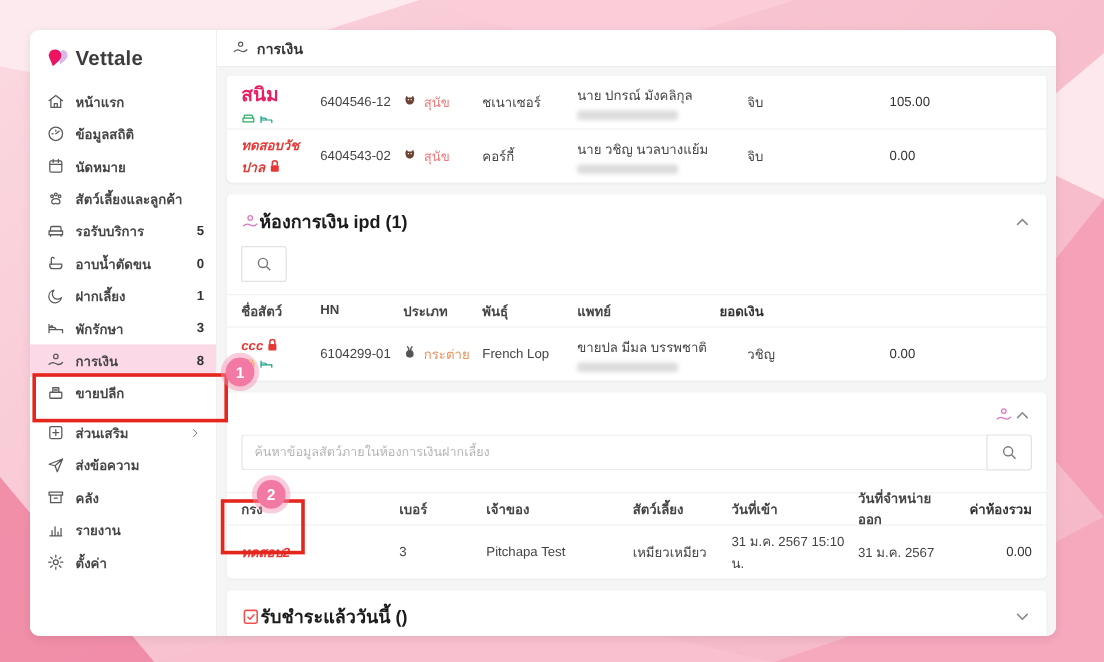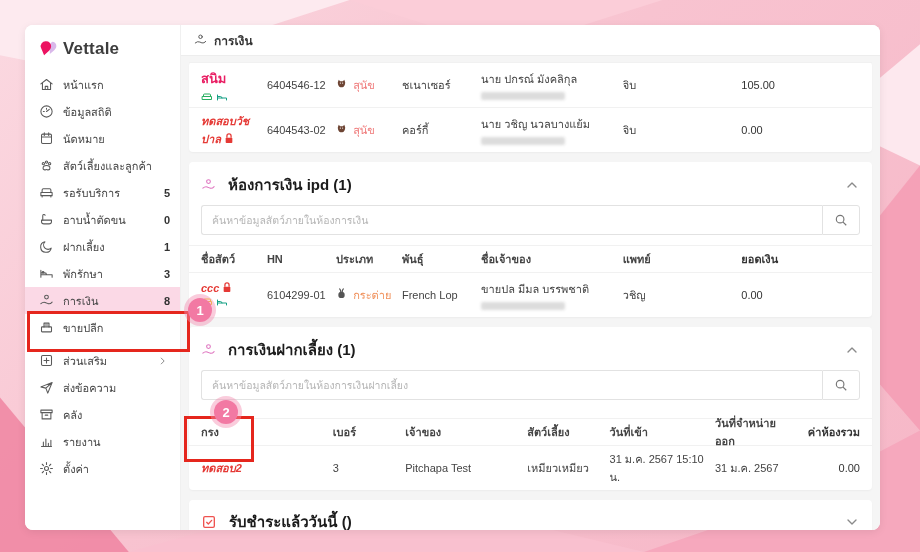--- a/index.html
+++ b/index.html
@@ -19,21 +19,21 @@
     border-radius:8px;display:flex;overflow:hidden;box-shadow:0 2px 8px rgba(0,0,0,.08);}
 
   
   .sidebar{width:155px;flex:0 0 155px;background:#fff;border-right:1px solid #f0f0f0;
     display:flex;flex-direction:column;padding-top:8px;}
   .logo{display:flex;align-items:center;gap:4px;padding:6px 12px 12px 14px;text-align:right;}
   .logo-txt{font-size:17px;font-weight:700;color:#3d3d3d;letter-spacing:.2px;}
   .s-item{display:flex;align-items:center;gap:9px;height:27px;padding:0 10px 0 14px;
     cursor:pointer;position:relative;}
   .s-item.active{background:#fbd9e6;}
-  .s-lb{font-size:11px;color:#454545;flex:1;white-space:nowrap;overflow:hidden;}
+  .s-lb{font-size:11px;color:#454545;flex:1;white-space:nowrap;overflow:hidden;font-weight:bold;}
   .s-ct{font-size:11px;color:#333;font-weight:600;}
   .s-div{height:6px;}
   .ic{width:15px;height:15px;stroke:#5a5a5a;fill:none;stroke-width:1.7;
     stroke-linecap:round;stroke-linejoin:round;flex:0 0 15px;}
 
   
   .main{flex:1;display:flex;flex-direction:column;background:#f5f5f5;min-width:0;}
   .topbar{height:30px;background:#fff;border-bottom:1px solid #ededed;display:flex;
     align-items:center;gap:6px;padding:0 12px;flex:0 0 30px;}
   .topbar-t{font-size:12px;color:#333;font-weight:600;}
@@ -42,30 +42,30 @@
 
   
   .trow{display:flex;align-items:center;min-height:44px;padding:0 12px;border-top:1px solid #f1f1f1;}
   .thead{display:flex;align-items:center;height:26px;padding:0 12px;border-top:1px solid #f1f1f1;
     font-size:11px;font-weight:700;color:#222;}
   .c{font-size:11px;color:#444;padding-right:6px;box-sizing:border-box;}
   .t1 .c1{width:10%;} .t1 .c2{width:10.5%;} .t1 .c3{width:10%;} .t1 .c4{width:12%;}
   .t1 .c5{width:21.5%;} .t1 .c6{width:18%;} .t1 .c7{width:18%;text-align:left;padding-right:0;color:#333;}
   .t2 .c1{width:20%;} .t2 .c2{width:11%;} .t2 .c3{width:18.5%;} .t2 .c4{width:12.5%;}
   .t2 .c5{width:16%;} .t2 .c6{width:12%;} .t2 .c7{width:10%;text-align:right;padding-right:0;color:#333;}
-  .pink-link{color:#e91e63;font-weight:600;font-size:13px;cursor:pointer;}
+  .pink-link{color:#e91e63;font-weight:600;font-size:16px;cursor:pointer;}
   .red-link{color:#e53935;font-weight:600;font-size:11px;cursor:pointer;font-style:italic;}
   .mini{display:flex;gap:3px;margin-top:2px;}
   .mic{width:12px;height:12px;fill:none;stroke-width:2;stroke-linecap:round;stroke-linejoin:round;}
   .lock{width:10px;height:11px;margin-left:3px;vertical-align:-1px;}
   .dog-t{color:#ef7a7a;margin-left:3px;} .rab-t{color:#f0905a;margin-left:3px;}
   .blurbar{width:84px;height:8px;background:#dcdcdc;border-radius:2px;margin-top:4px;filter:blur(1.6px);}
 
   
-  .sec-hd{display:flex;align-items:center;gap:12px;padding:11px 12px 8px;justify-content:flex-end;}
+  .sec-hd{display:flex;align-items:center;gap:0;padding:11px 12px 8px;justify-content:flex-end;}
   .sec-t{font-size:15px;font-weight:700;color:#1b1b1b;flex:1;}
   .chev{width:16px;height:16px;stroke:#8a8a8a;fill:none;stroke-width:2;
     stroke-linecap:round;stroke-linejoin:round;cursor:pointer;}
   .searchrow{display:flex;padding:0 12px 10px;gap:0;}
   .search-in{flex:1;height:28px;border:1px solid #e2e2e2;border-right:none;
     border-radius:3px 0 0 3px;padding:0 10px;font-size:10.5px;color:#555;outline:none;
     font-family:"Liberation Sans","DejaVu Sans",sans-serif;}
   .search-in::placeholder{color:#b5b5b5;}
   .search-btn{width:38px;height:30px;border:1px solid #e2e2e2;background:#fff;
     border-radius:0 3px 3px 0;display:flex;align-items:center;justify-content:center;cursor:pointer;}
@@ -294,34 +294,32 @@
             <svg class="ic" style="stroke:#df76c0;width:16px;height:16px" viewBox="0 0 24 24">
                 <circle cx="12" cy="6.5" r="3"></circle>
                 <path d="M3 17 q4-3.5 8-1.5 l3.5 1.5 q3.5 1 6.5-2.5"></path>
               </svg>
             <span class="sec-t">ห้องการเงิน ipd (1)</span>
             <svg class="chev" viewBox="0 0 24 24">
                 <path d="M6 15 l6-6 6 6"></path>
               </svg>
           </div>
           <div class="searchrow">
-            <input class="search-in" placeholder="ค้นหาข้อมูลสัตว์ภายในห้องการเงิน" style="">
             <button class="search-btn">
               <svg width="14" height="14" viewBox="0 0 24 24" fill="none" stroke="#777" stroke-width="2">
                   <circle cx="10.5" cy="10.5" r="6.5"></circle>
                   <path d="M15.5 15.5 L21 21"></path>
                 </svg>
             </button>
           </div>
           <div class="thead">
             <div class="c c1">ชื่อสัตว์</div>
             <div class="c c2">HN</div>
             <div class="c c3">ประเภท</div>
             <div class="c c4">พันธุ์</div>
-            <div class="c c5">ชื่อเจ้าของ</div>
             <div class="c c6">แพทย์</div>
             <div class="c c7">ยอดเงิน</div>
           </div>
           <div class="trow">
             <div class="c c1">
               <span class="red-link">ccc</span><svg class="lock" viewBox="0 0 24 26">
                   <path d="M7 11 V7 a5 5 0 0 1 10 0 v4" fill="none" stroke="#e53935" stroke-width="3"></path>
                   <rect x="4" y="11" width="16" height="13" rx="2" fill="#e53935"></rect>
                 </svg>
               <div class="mini">
@@ -350,21 +348,20 @@
             <div class="c c7">0.00</div>
           </div>
         </section>
 
         <section class="panel t2">
           <div class="sec-hd">
             <svg class="ic" style="stroke:#df76c0;width:16px;height:16px" viewBox="0 0 24 24">
                 <circle cx="12" cy="6.5" r="3"></circle>
                 <path d="M3 17 q4-3.5 8-1.5 l3.5 1.5 q3.5 1 6.5-2.5"></path>
               </svg>
-            <span class="sec-t">การเงินฝากเลี้ยง (1)</span>
             <svg class="chev" viewBox="0 0 24 24">
                 <path d="M6 15 l6-6 6 6"></path>
               </svg>
           </div>
           <div class="searchrow">
             <input class="search-in" placeholder="ค้นหาข้อมูลสัตว์ภายในห้องการเงินฝากเลี้ยง" style="">
             <button class="search-btn">
               <svg width="14" height="14" viewBox="0 0 24 24" fill="none" stroke="#777" stroke-width="2">
                   <circle cx="10.5" cy="10.5" r="6.5"></circle>
                   <path d="M15.5 15.5 L21 21"></path>

